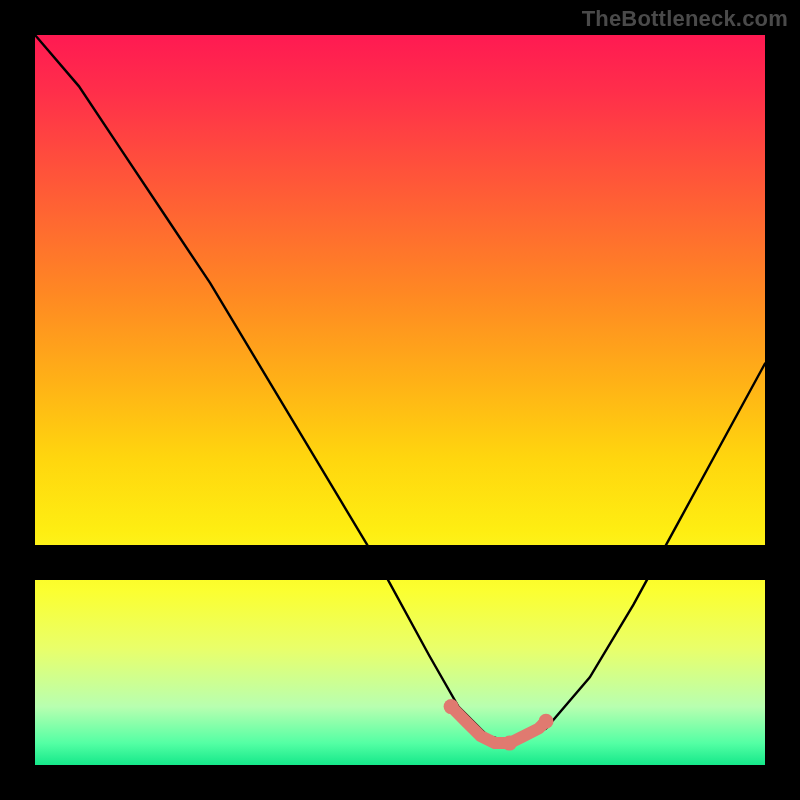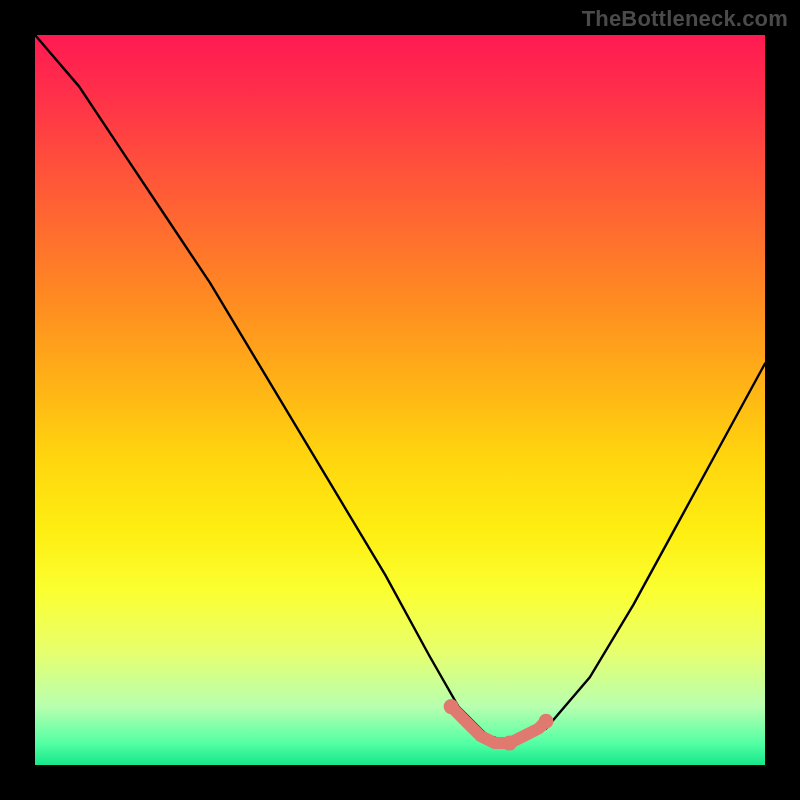--- a/index.html
+++ b/index.html
@@ -1,20 +1,20 @@
 <!DOCTYPE html>
 <html><head>
 <meta charset="utf-8">
 <style>
   * { margin: 0; padding: 0; box-sizing: border-box; }
   html, body { width: 800px; height: 800px; overflow: hidden; background: #000; }
   .stage {
     position: relative;
     width: 800px;
-    height: 800px;
+    height: 580px;
     background: #000;
   }
   .plot-area {
     position: absolute;
     left: 35px;
     top: 35px;
     width: 730px;
     height: 730px;
     background: linear-gradient(to bottom,
       #ff1a52 0%,

